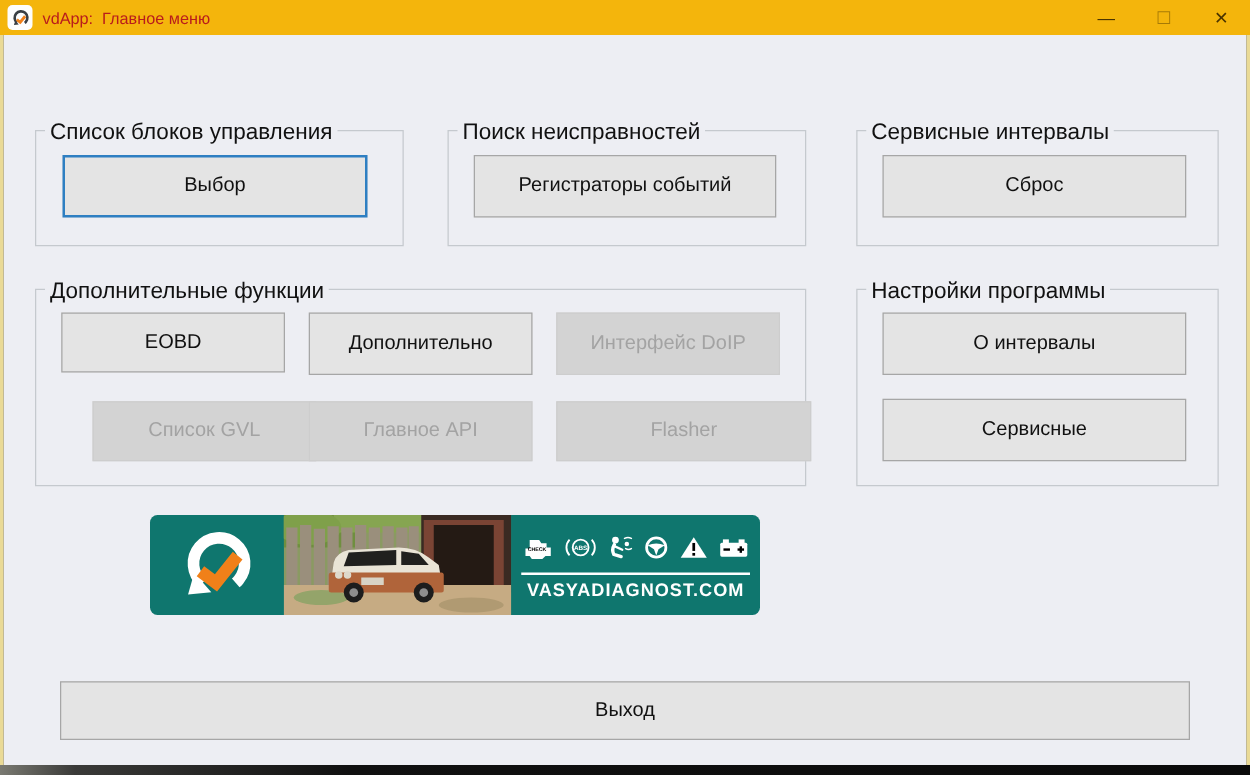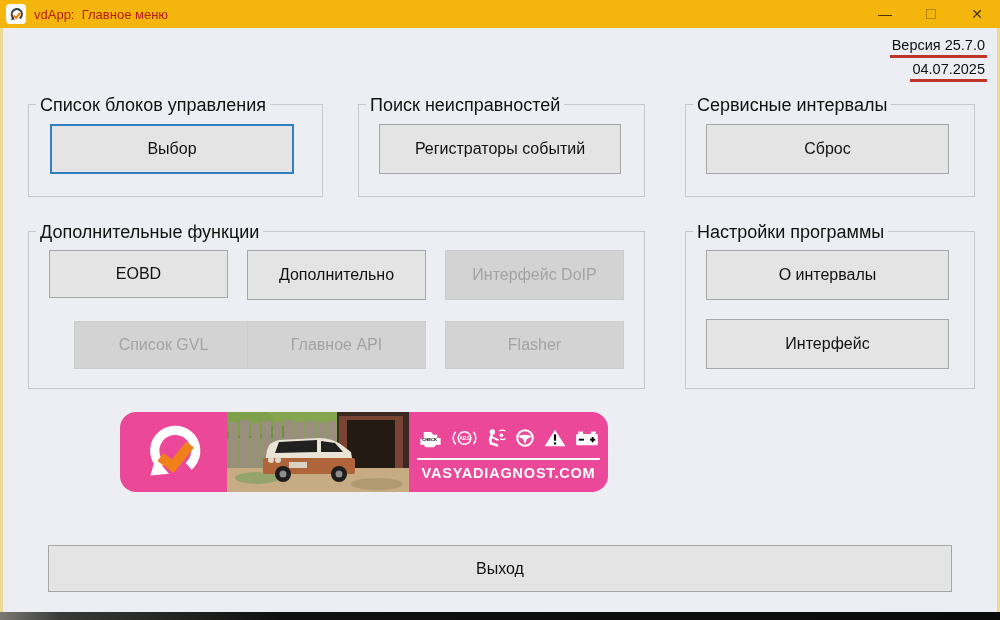--- a/index.html
+++ b/index.html
@@ -35,21 +35,21 @@
 
   
   .btn { position:absolute; background:#E4E4E4; border:1px solid #A6A6A6;
     font-family:inherit; font-size:16px; color:#111; display:flex;
     align-items:center; justify-content:center; cursor:pointer; }
   .btn.focused { border:2px solid #2E7FC2; }
   .btn.disabled { background:#D3D3D3; border:1px solid #CDCDCD; color:#A3A3A3; cursor:default; }
 
   
   .banner { position:absolute; left:120px; top:412px; width:488px; height:80px;
-    background:#ec4899; border-radius:16px; display:flex; overflow:hidden;align-items:center; }
+    background:#0f766e; border-radius:6px; display:flex; overflow:hidden;align-items:center; }
   .banner-logo { width:126px; height:80px; display:flex; align-items:center; justify-content:center; }
   .banner-photo { width:182px; height:80px; }
   .banner-right { flex:1; display:flex; flex-direction:column; align-items:center;
     justify-content:center; padding:0 8px; }
   .warn-icons { display:flex; align-items:center; gap:7px; height:30px; }
   .warn-icons svg { display:block; }
   .banner-divider { width:100%; height:2px; background:#fff; margin:5px 0 5px 0; }
   .banner-site { font-size:14.5px; font-weight:bold; color:#fff; letter-spacing:.8px; }
 </style>
 </head>
@@ -71,24 +71,20 @@
       <div class="win-btn disabled">☐</div>
       <div class="win-btn">✕</div>
     </div>
   </div>
 
   <div class="frame-left"></div>
   <div class="frame-right"></div>
 
   <div class="main"></div>
 
-  <div class="version-block">
-    <div><span class="version-line">Версия 25.7.0</span></div>
-    <div><span class="version-line">04.07.2025</span></div>
-  </div>
 
   <div class="groupbox" style="left:28px; top:104px; width:295px; height:93px;">
     <span class="groupbox-label">Список блоков управления</span>
     <button class="btn focused" style="left:21px; top:19px; width:244px; height:50px;">Выбор</button>
   </div>
 
   <div class="groupbox" style="left:358px; top:104px; width:287px; height:93px;">
     <span class="groupbox-label">Поиск неисправностей</span>
     <button class="btn" style="left:20px; top:19px; width:242px; height:50px;">Регистраторы событий</button>
   </div>
@@ -98,27 +94,27 @@
     <button class="btn" style="left:20px; top:19px; width:243px; height:50px;">Сброс</button>
   </div>
 
   <div class="groupbox" style="left:28px; top:231px; width:617px; height:158px;">
     <span class="groupbox-label">Дополнительные функции</span>
     <button class="btn" style="left:20px; top:18px; width:179px; height:48px;">EOBD</button>
     <button class="btn" style="left:218px; top:18px; width:179px; height:50px;">Дополнительно</button>
     <button class="btn disabled" style="left:416px; top:18px; width:179px; height:50px;">Интерфейс DoIP</button>
     <button class="btn disabled" style="left:20px; top:89px; width:179px; height:48px;margin-left:25px;">Список GVL</button>
     <button class="btn disabled" style="left:218px; top:89px; width:179px; height:48px;">Главное API</button>
-    <button class="btn disabled" style="left:416px; top:89px; width:179px; height:48px;">Flasher</button>
+    <button class="btn disabled" style="left:416px; top:89px; width:204px; height:48px;">Flasher</button>
   </div>
 
   <div class="groupbox" style="left:685px; top:231px; width:290px; height:158px;">
     <span class="groupbox-label">Настройки программы</span>
     <button class="btn" style="left:20px; top:18px; width:243px; height:50px;">О интервалы</button>
-    <button class="btn" style="left:20px; top:87px; width:243px; height:50px;">Интерфейс</button>
+    <button class="btn" style="left:20px; top:87px; width:243px; height:50px;">Сервисные</button>
   </div>
 
   <div class="banner">
     <div class="banner-logo">
       <svg width="62" height="62" viewBox="0 0 100 100">
         <circle cx="52" cy="48" r="33" fill="none" stroke="#ffffff" stroke-width="15" stroke-dasharray="160 60" transform="rotate(130 52 48)"></circle>
         <path d="M12 88 L42 85 L20 60 Z" fill="#ffffff"></path>
         <path d="M28 58 L48 73 L76 38" fill="none" stroke="#F08019" stroke-width="16"></path>
       </svg>
     </div>

